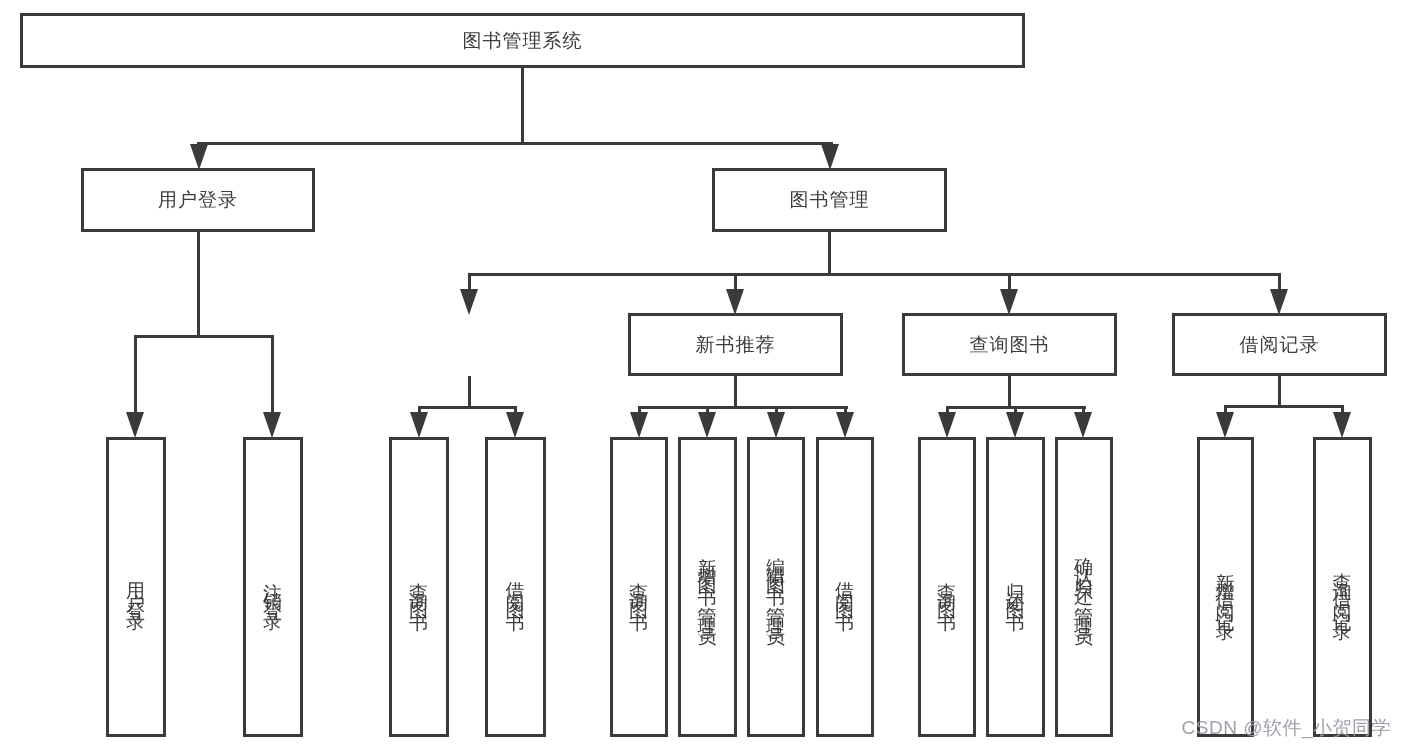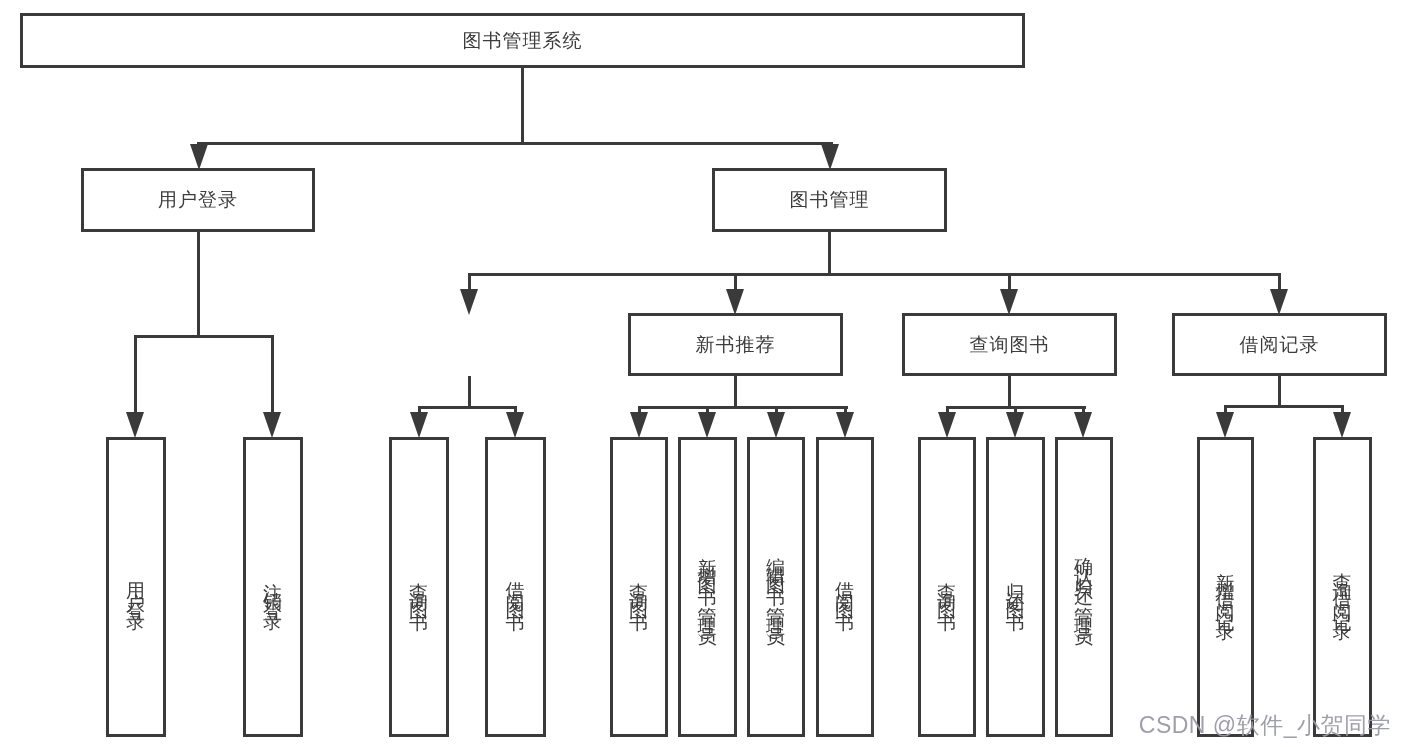--- a/index.html
+++ b/index.html
@@ -47,21 +47,21 @@
     position: absolute;
     width: 0; height: 0;
     border-left: 9px solid transparent;
     border-right: 9px solid transparent;
     border-top: 26px solid #3a3a3a;
   }
   .watermark {
     position: absolute;
     right: 14px;
     bottom: 6px;
-    font-size: 23px;
+    font-size: 19px;
     color: rgba(154,154,164,0.95);
     letter-spacing: 0.5px;
     z-index: 10;
   }
 </style>
 </head>
 <body>
 
 <div id="canvas">
 

